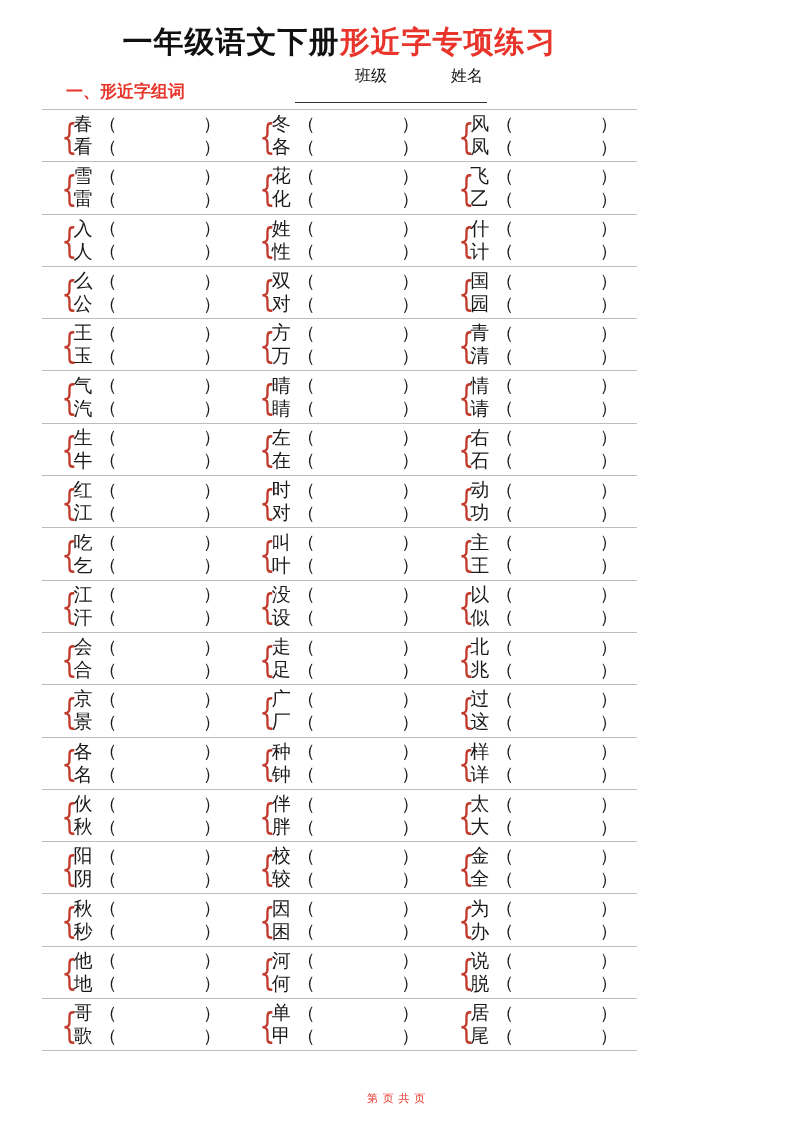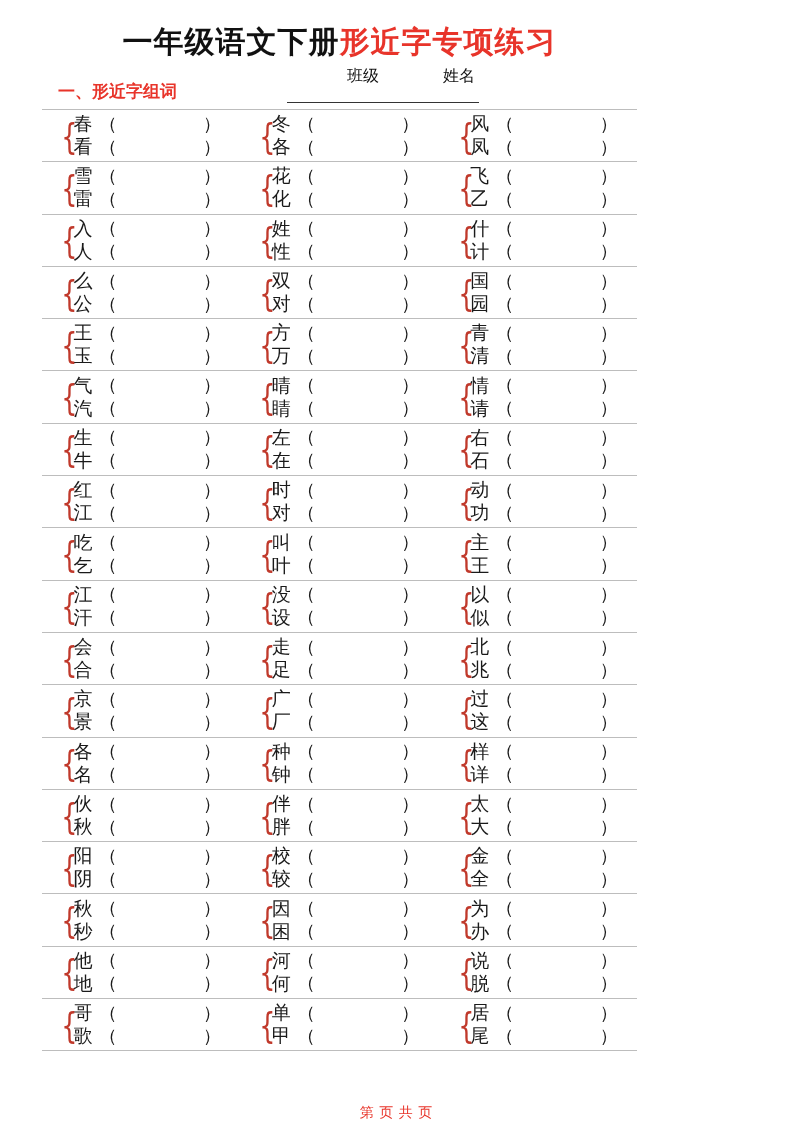--- a/index.html
+++ b/index.html
@@ -36,21 +36,21 @@
   .subhead-row {
     display: flex;
     align-items: flex-end;
     margin-top: 10px;
     height: 30px;
   }
   .section-title {
     color: #e8342a;
     font-size: 17px;
     font-weight: bold;
-    margin-left: 16px;
+    margin-left: 24px;
     white-space: nowrap;
   }
   .blank-fields {
     margin-left: 110px;
     display: flex;
     align-items: flex-end;
     font-size: 16px;
     color: #111;
     white-space: nowrap;
   }
@@ -121,25 +121,25 @@
     font-size: 18px;
     margin-left: 4px;
     letter-spacing: 0;
     white-space: nowrap;
     font-family: "Liberation Serif", "DejaVu Serif", serif;
   }
   .paren .gap { display: inline-block; width: 86px; }
 
   .footer {
     position: absolute;
-    bottom: 0;
+    bottom: 16px;
     left: 0;
     width: 793px;
     text-align: center;
-    font-size: 14px;
+    font-size: 11px;
     color: #e8342a;
     letter-spacing: 1px;
   }
 </style>
 </head>
 <body>
 
 <div class="page">
 
   <div class="title">

